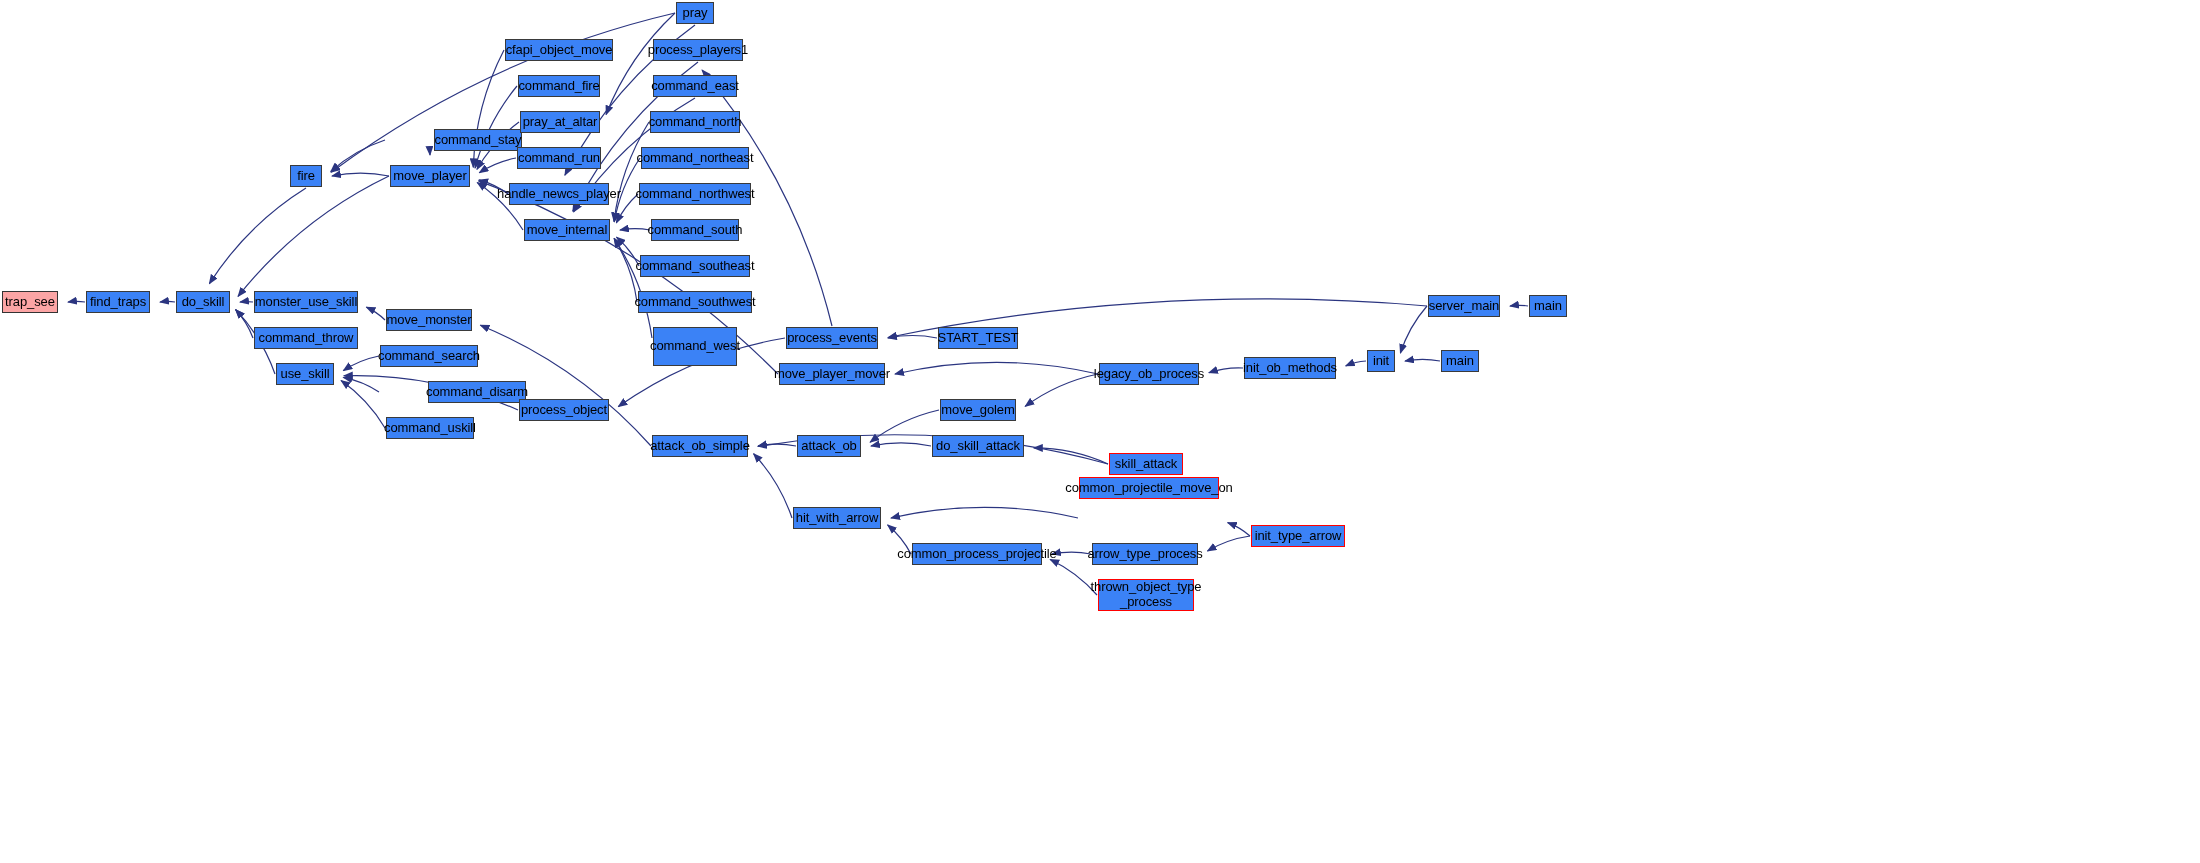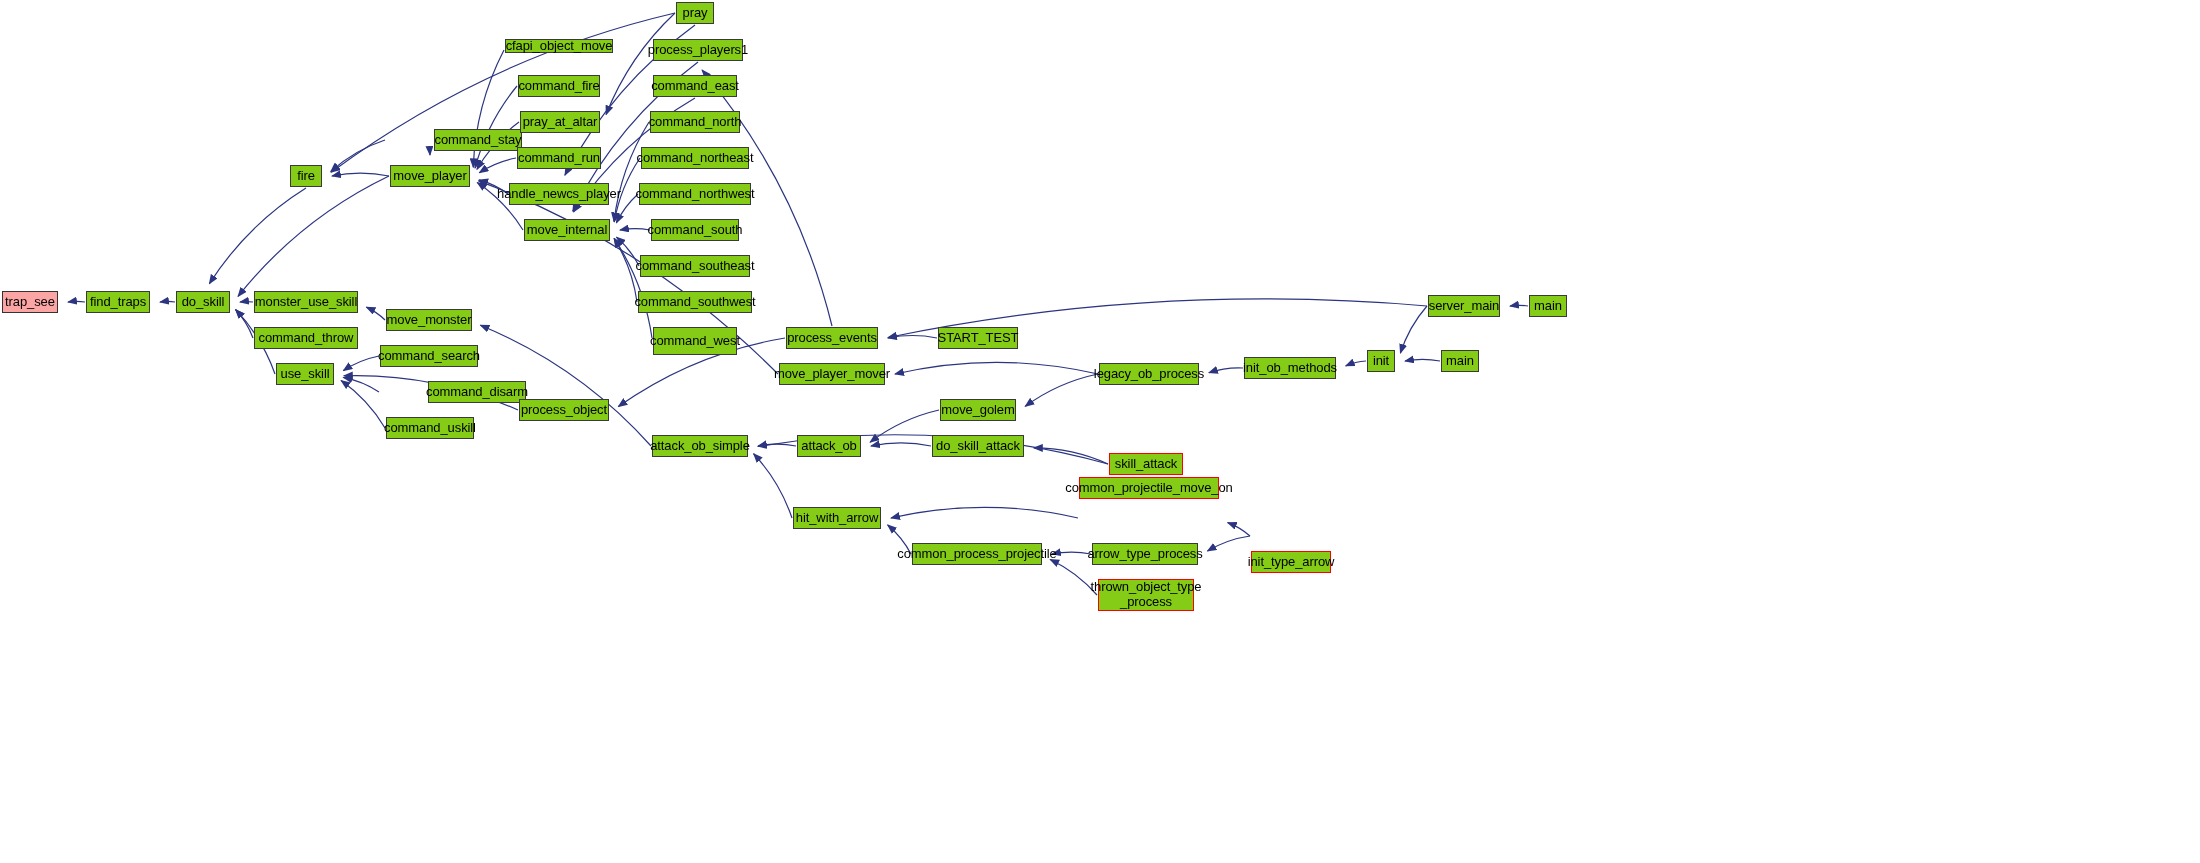--- a/index.html
+++ b/index.html
@@ -3,21 +3,21 @@
 <meta charset="utf-8">
 <title>Caller graph</title>
 <style>
   html,body{margin:0;padding:0;background:#ffffff;}
   body{font-family:"Liberation Sans",sans-serif;}
   #graph{position:relative;width:2200px;height:863px;background:#ffffff;overflow:hidden;}
   #edges{position:absolute;left:0;top:0;width:2200px;height:863px;pointer-events:none;}
   .node{
     position:absolute;
     box-sizing:border-box;
-    background:#84cc16;
+    background:#3b82f6;
     border:1px solid #3a3a3a;
     display:flex;
     align-items:center;
     justify-content:center;
     text-align:center;
     font-family:"Liberation Sans",sans-serif;
     font-size:13px;
     color:#000000;
     line-height:1.08;
     white-space:pre-line;
@@ -106,51 +106,51 @@
       <div class="node" style="left: 254px; top: 327px; width: 104px; height: 22px;">command_throw</div>
       <div class="node" style="left: 276px; top: 363px; width: 58px; height: 22px;">use_skill</div>
       <div class="node" style="left: 386px; top: 309px; width: 86px; height: 22px;">move_monster</div>
       <div class="node" style="left: 380px; top: 345px; width: 98px; height: 22px;">command_search</div>
       <div class="node" style="left: 380px; top: 381px; width: 98px; height: 22px; margin-left: 48px;">command_disarm</div>
       <div class="node" style="left: 386px; top: 417px; width: 88px; height: 22px;">command_uskill</div>
       <div class="node" style="left: 290px; top: 165px; width: 32px; height: 22px;">fire</div>
       <div class="node" style="left: 386px; top: 129px; width: 88px; height: 22px; margin-left: 48px;">command_stay</div>
       <div class="node" style="left: 390px; top: 165px; width: 80px; height: 22px;">move_player</div>
       <div class="node" style="left: 519px; top: 399px; width: 90px; height: 22px;">process_object</div>
-      <div class="node" style="left: 505px; top: 39px; width: 108px; height: 14px;">cfapi_object_move</div>
+      <div class="node" style="left: 505px; top: 39px; width: 108px; height: 22px;">cfapi_object_move</div>
       <div class="node" style="left: 518px; top: 75px; width: 82px; height: 22px;">command_fire</div>
       <div class="node" style="left: 520px; top: 111px; width: 80px; height: 22px;">pray_at_altar</div>
       <div class="node" style="left: 517px; top: 147px; width: 84px; height: 22px;">command_run</div>
       <div class="node" style="left: 509px; top: 183px; width: 100px; height: 22px;">handle_newcs_player</div>
       <div class="node" style="left: 524px; top: 219px; width: 86px; height: 22px;">move_internal</div>
       <div class="node" style="left: 676px; top: 2px; width: 38px; height: 22px;">pray</div>
       <div class="node" style="left: 653px; top: 39px; width: 90px; height: 22px;">process_players1</div>
       <div class="node" style="left: 653px; top: 75px; width: 84px; height: 22px;">command_east</div>
       <div class="node" style="left: 650px; top: 111px; width: 90px; height: 22px;">command_north</div>
       <div class="node" style="left: 641px; top: 147px; width: 108px; height: 22px;">command_northeast</div>
       <div class="node" style="left: 639px; top: 183px; width: 112px; height: 22px;">command_northwest</div>
       <div class="node" style="left: 651px; top: 219px; width: 88px; height: 22px;">command_south</div>
       <div class="node" style="left: 640px; top: 255px; width: 110px; height: 22px;">command_southeast</div>
       <div class="node" style="left: 638px; top: 291px; width: 114px; height: 22px;">command_southwest</div>
-      <div class="node" style="left: 653px; top: 327px; width: 84px; height: 28px;">command_west</div>
+      <div class="node" style="left: 653px; top: 327px; width: 84px; height: 39px;">command_west</div>
       <div class="node" style="left: 652px; top: 435px; width: 96px; height: 22px;">attack_ob_simple</div>
       <div class="node" style="left: 793px; top: 507px; width: 88px; height: 22px;">hit_with_arrow</div>
       <div class="node" style="left: 786px; top: 327px; width: 92px; height: 22px;">process_events</div>
       <div class="node" style="left: 779px; top: 363px; width: 106px; height: 22px;">move_player_mover</div>
       <div class="node" style="left: 797px; top: 435px; width: 64px; height: 22px;">attack_ob</div>
       <div class="node" style="left: 938px; top: 327px; width: 80px; height: 22px;">START_TEST</div>
       <div class="node" style="left: 940px; top: 399px; width: 76px; height: 22px;">move_golem</div>
       <div class="node" style="left: 932px; top: 435px; width: 92px; height: 22px;">do_skill_attack</div>
       <div class="node" style="left: 912px; top: 543px; width: 130px; height: 22px;">common_process_projectile</div>
       <div class="node red" style="left: 1109px; top: 453px; width: 74px; height: 22px;">skill_attack</div>
       <div class="node red" style="left: 1079px; top: 477px; width: 140px; height: 22px;">common_projectile_move_on</div>
       <div class="node" style="left: 1092px; top: 543px; width: 106px; height: 22px;">arrow_type_process</div>
       <div class="node red multiline" style="left: 1098px; top: 579px; width: 96px; height: 32px;">thrown_object_type
 _process</div>
       <div class="node" style="left: 1099px; top: 363px; width: 100px; height: 22px;">legacy_ob_process</div>
       <div class="node" style="left: 1244px; top: 357px; width: 92px; height: 22px;">init_ob_methods</div>
-      <div class="node red" style="left: 1251px; top: 525px; width: 80px; height: 22px; margin-top: 26px;">init_type_arrow</div>
+      <div class="node red" style="left: 1251px; top: 525px; width: 94px; height: 22px;">init_type_arrow</div>
       <div class="node" style="left: 1367px; top: 350px; width: 28px; height: 22px;">init</div>
       <div class="node" style="left: 1441px; top: 350px; width: 38px; height: 22px;">main</div>
       <div class="node" style="left: 1428px; top: 295px; width: 72px; height: 22px;">server_main</div>
       <div class="node" style="left: 1529px; top: 295px; width: 38px; height: 22px;">main</div>
     </div>
 </div>
 
 </body></html>

